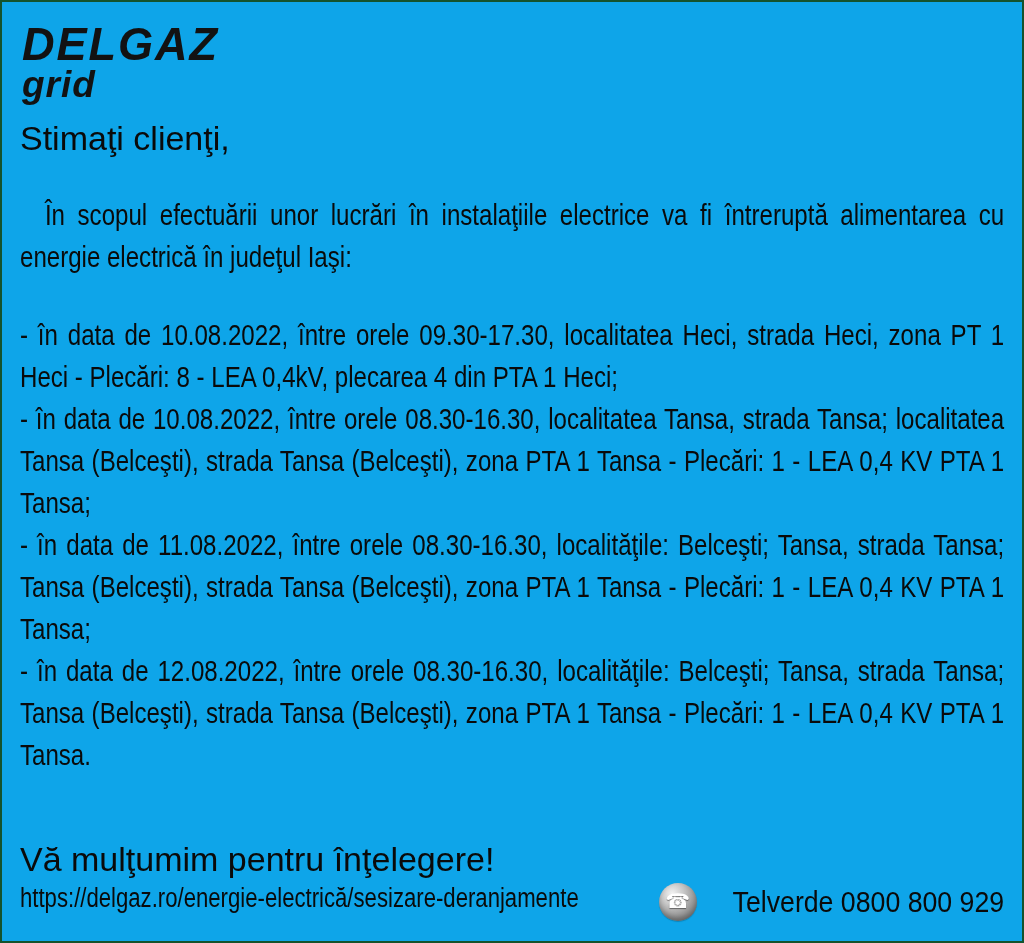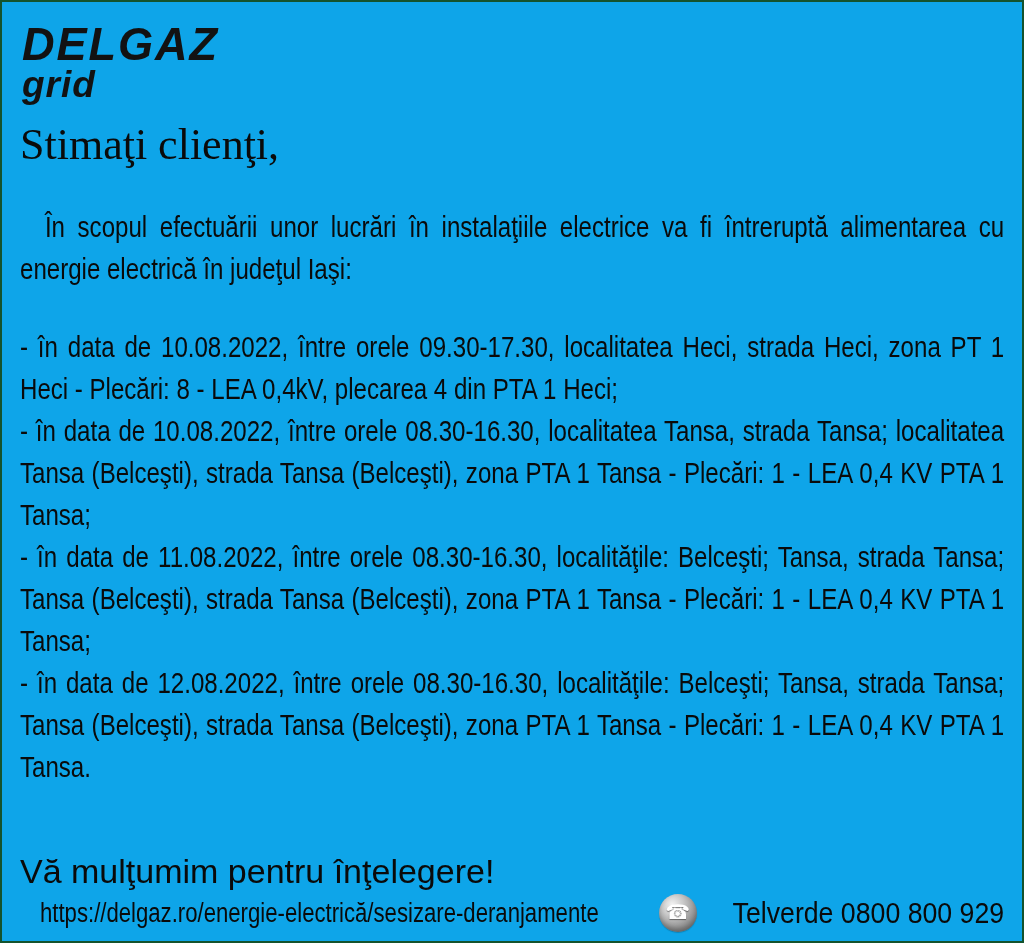--- a/index.html
+++ b/index.html
@@ -44,22 +44,21 @@
     padding-right: 14px;
     margin-top: -1px;
     font-size: 37px;
     font-weight: 700;
     font-style: italic;
     letter-spacing: 1px;
   }
 
   .greeting {
     margin-top: 16px;
-    font-size: 44px;
-    font-family: Liberation Serif, serif;
+    font-size: 34px;
   }
 
   
   .condensed {
     width: 120.5%;
     transform: scaleX(0.83);
     transform-origin: 0 0;
     font-size: 29px;
     line-height: 42px;
     text-align: justify;
@@ -75,24 +74,23 @@
   .closing {
     margin-top: 64px;
     font-size: 34px;
   }
 
   .spacer { flex: 1 1 auto; }
 
   
   .footer {
     display: flex;
-    align-items: center;
+    align-items: flex-start;
     margin-bottom: 2px;
     min-height: 44px;
-    margin-left: 20px;
   }
   .footer-url-wrap {
     width: 590px;
     overflow: visible;
     white-space: nowrap;
   }
   .footer-url {
     display: inline-block;
     white-space: nowrap;
     font-size: 27px;

